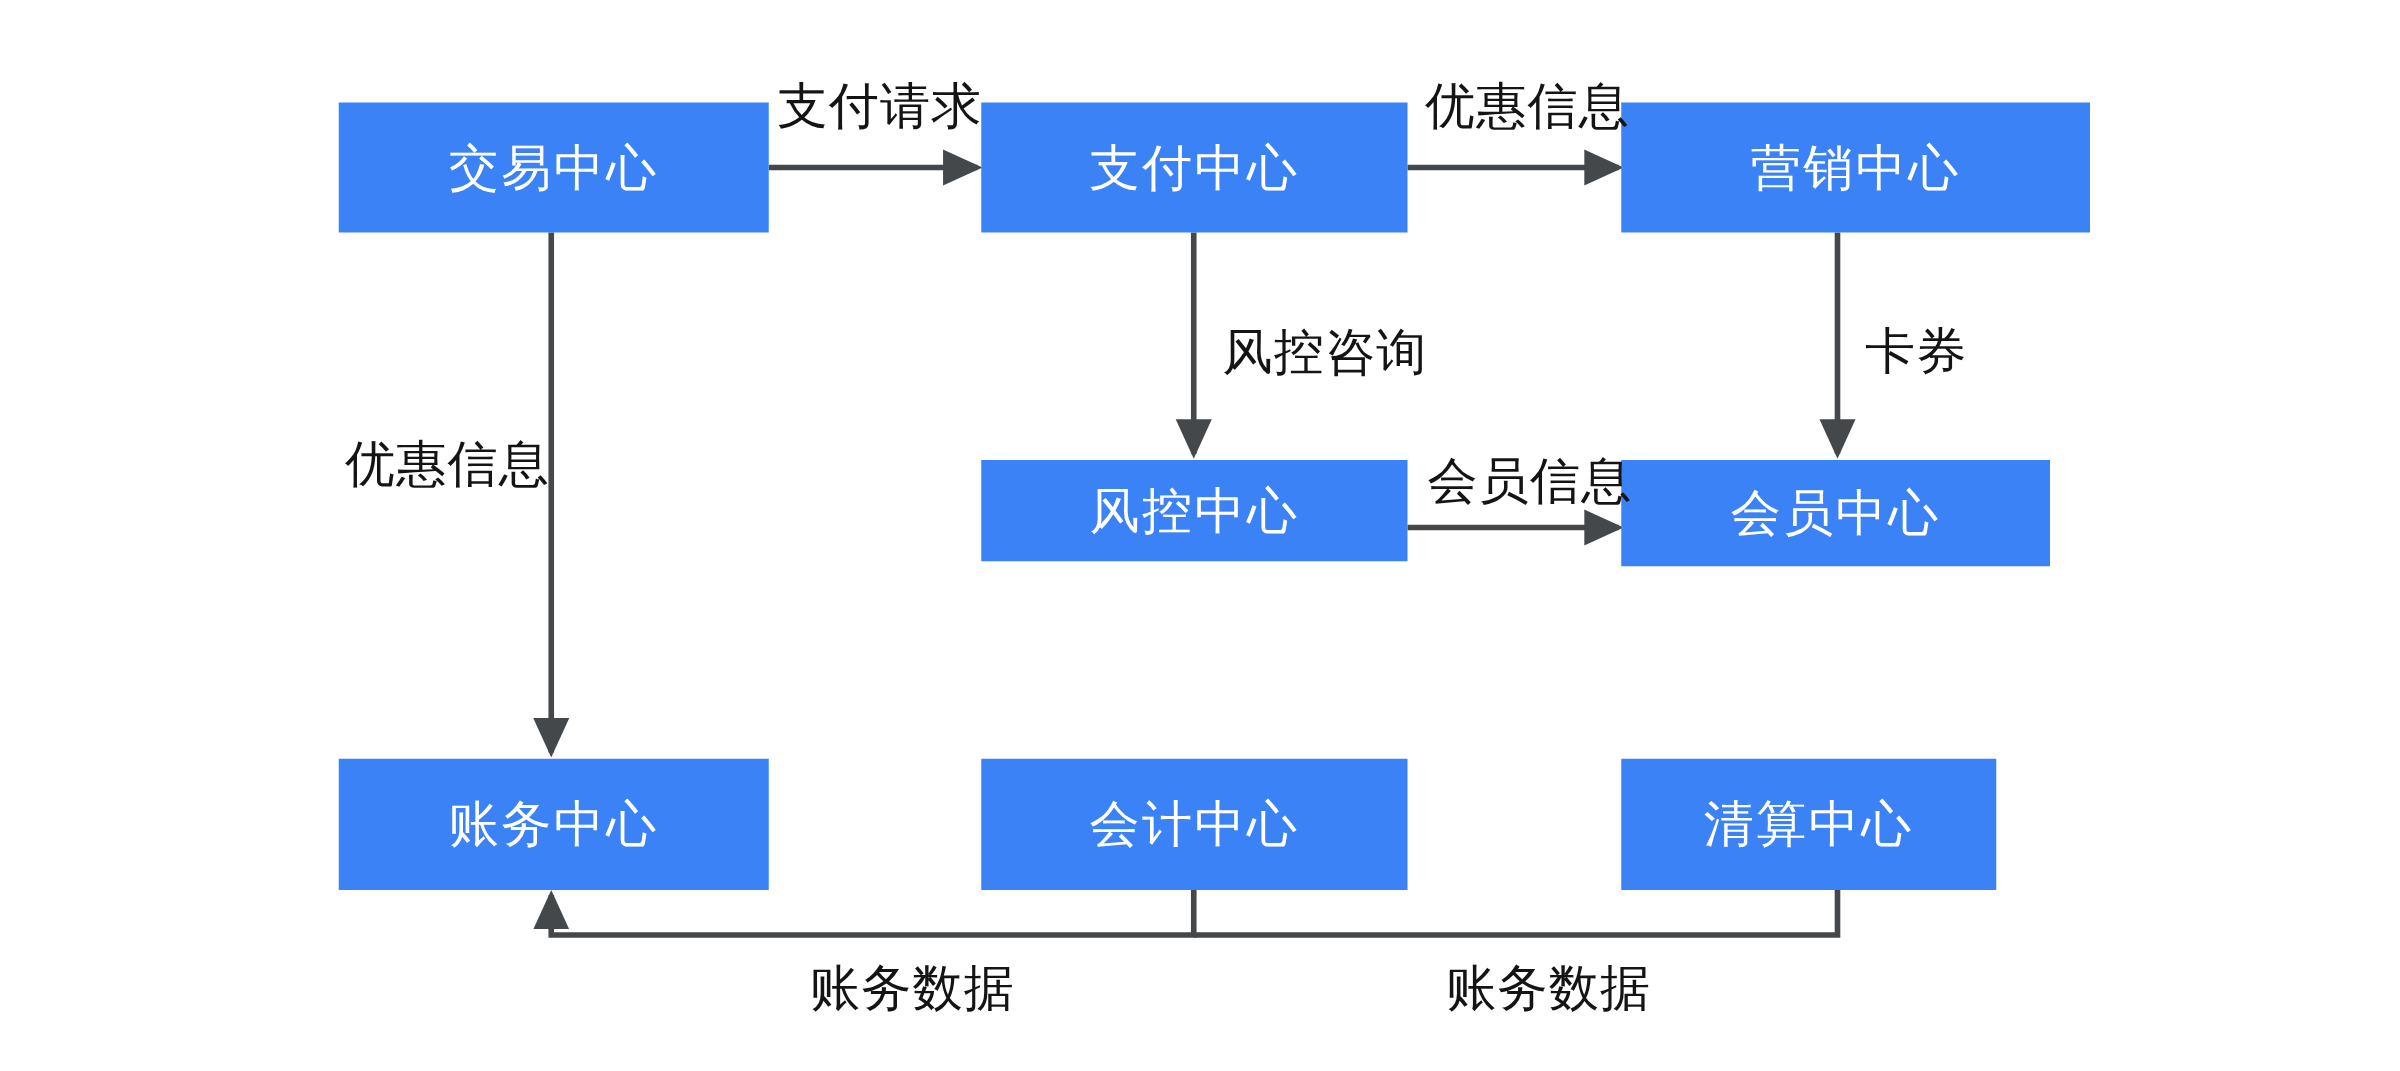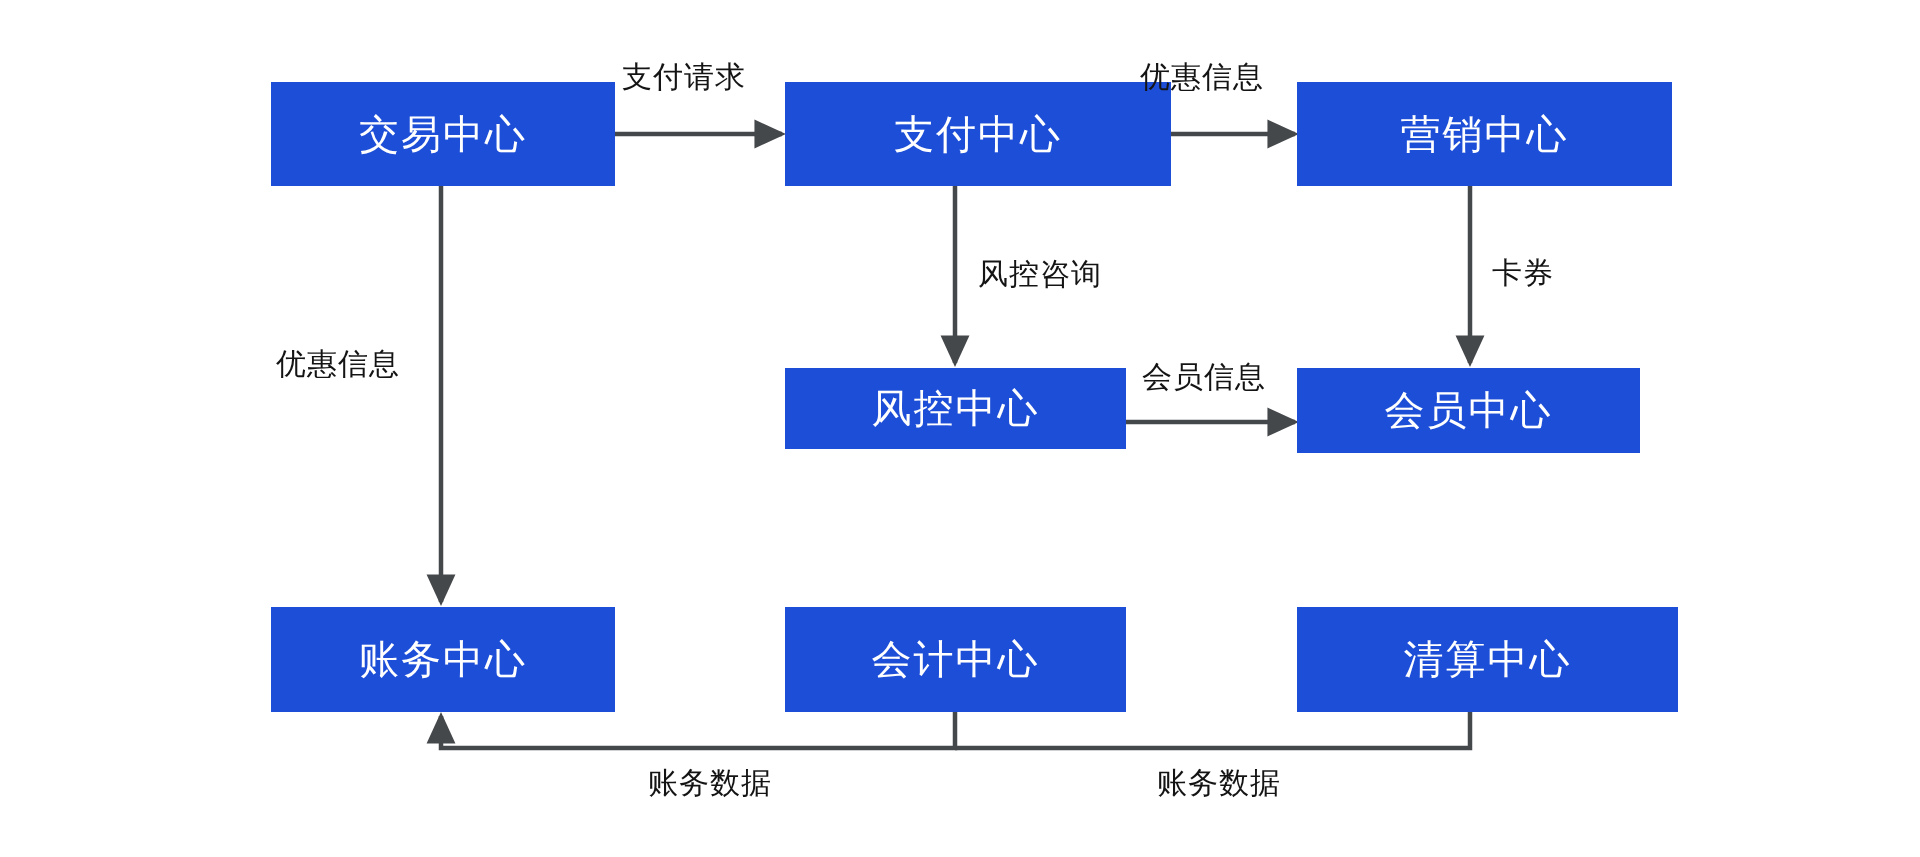--- a/index.html
+++ b/index.html
@@ -6,35 +6,35 @@
   body{
     width:1920px;height:857px;
     background:#ffffff;
     font-family:"Liberation Sans","DejaVu Sans",sans-serif;
     overflow:hidden;
     position:relative;
   }
   #canvas{position:absolute;left:0;top:0;width:1920px;height:857px;}
   .node{
     position:absolute;
-    background:#1d4ed8;
+    background:#3b82f6;
     color:#ffffff;
     display:flex;
     align-items:center;
     justify-content:center;
     font-size:40px;
     letter-spacing:2px;
     font-weight:400;
     box-sizing:border-box;
     user-select:none;
   }
   .edge-label{
     position:absolute;
     color:#141414;
-    font-size:30px;
+    font-size:40px;
     letter-spacing:1px;
     white-space:nowrap;
     user-select:none;
   }
   svg#wires{position:absolute;left:0;top:0;width:1920px;height:857px;pointer-events:none;}
   .wire{stroke:#45484B;stroke-width:4.5;fill:none;}
 </style>
 </head>
 <body>
 
@@ -61,21 +61,21 @@
 
     <path class="wire" d="M 955 712 L 955 748 L 441 748 L 441 716" marker-end="url(#ah)"></path>
 
     <path class="wire" d="M 1470 712 L 1470 748 L 955 748"></path>
   </svg>
 
   <div class="node" style="left:271px;top:82px;width:344px;height:104px;">
     <span>交易中心</span>
   </div>
 
-  <div class="node" style="left:785px;top:82px;width:386px;height:104px;">
+  <div class="node" style="left:785px;top:82px;width:341px;height:104px;">
     <span>支付中心</span>
   </div>
 
   <div class="node" style="left:1297px;top:82px;width:375px;height:104px;">
     <span>营销中心</span>
   </div>
 
   <div class="node" style="left:785px;top:368px;width:341px;height:81px;">
     <span>风控中心</span>
   </div>
@@ -85,21 +85,21 @@
   </div>
 
   <div class="node" style="left:785px;top:607px;width:341px;height:105px;">
     <span>会计中心</span>
   </div>
 
   <div class="node" style="left:271px;top:607px;width:344px;height:105px;">
     <span>账务中心</span>
   </div>
 
-  <div class="node" style="left:1297px;top:607px;width:381px;height:105px;">
+  <div class="node" style="left:1297px;top:607px;width:300px;height:105px;">
     <span>清算中心</span>
   </div>
 
   <div class="edge-label" style="left:622px;top:57px;">支付请求</div>
 
   <div class="edge-label" style="left:1140px;top:57px;">优惠信息</div>
 
   <div class="edge-label" style="left:978px;top:254px;">风控咨询</div>
 
   <div class="edge-label" style="left:1492px;top:253px;">卡券</div>

